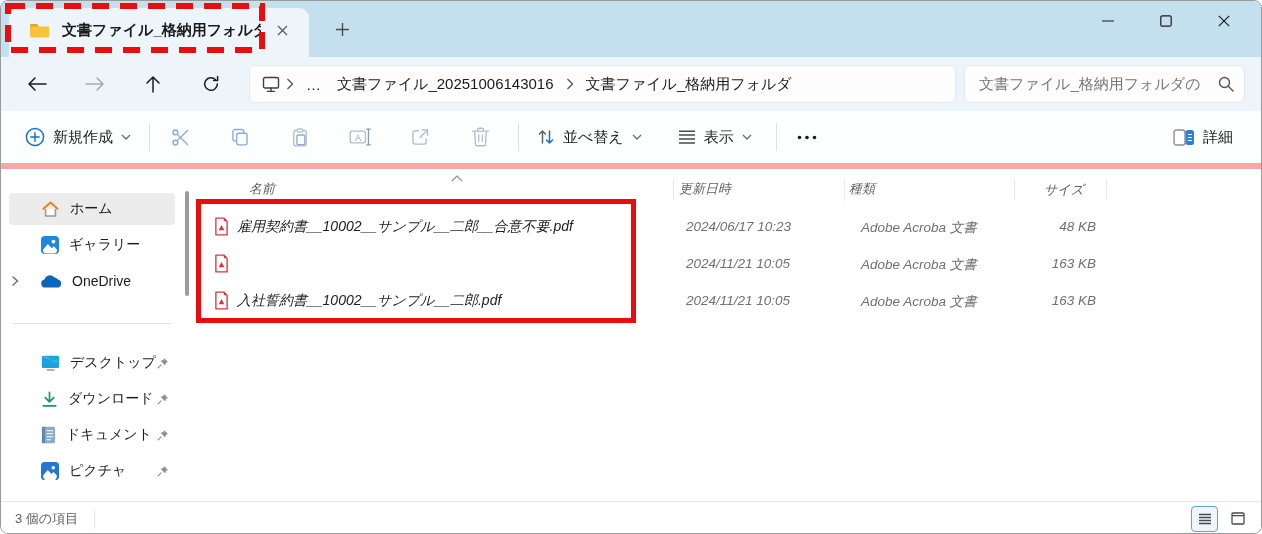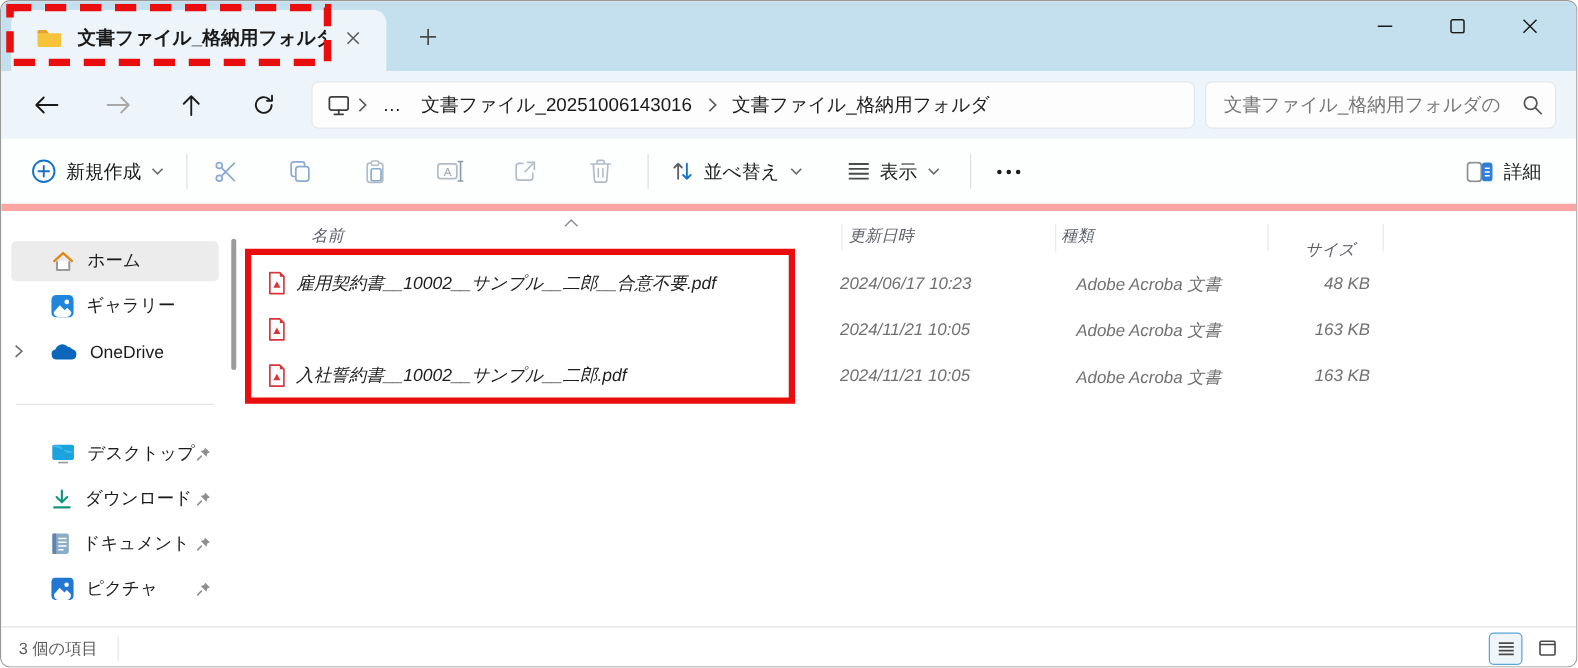--- a/index.html
+++ b/index.html
@@ -93,28 +93,28 @@
     position:absolute; right:4px; top:22px; width:4px; height:105px;
     background:#9b9b9b; border-radius:2px;
   }
 
   .filearea { position:relative; flex:1; height:100%;font-style:italic; }
   .list-header { position:absolute; left:0; top:4px; width:100%; height:30px;
     font-size:13px; color:#5c6066; }
   .col-name     { position:absolute; left:56px;  top:7px; }
   .col-modified { position:absolute; left:486px; top:7px; }
   .col-type     { position:absolute; left:656px; top:7px; }
-  .col-size     { position:absolute; left:851px; top:18px; }
+  .col-size     { position:absolute; left:851px; top:8px; }
   .sort-caret   { position:absolute; left:258px; top:-3px; }
   .col-sep { position:absolute; top:6px; width:1px; height:22px; background:#e7eaee; }
 
   .file-row { position:absolute; left:0; width:100%; height:37px; font-size:14px; cursor:default; }
   .file-cell-name { position:absolute; left:21px; top:8px; display:flex; align-items:center; gap:8px;
     color:#202020; white-space:nowrap; }
-  .file-cell-modified { position:absolute; left:479px; top:10px; color:#707070; font-size:13.5px; }
+  .file-cell-modified { position:absolute; left:493px; top:10px; color:#707070; font-size:13.5px; }
   .file-cell-type     { position:absolute; left:668px; top:10px; color:#707070; font-size:13.5px; }
   .file-cell-size     { position:absolute; left:763px; top:10px; width:140px; text-align:right;
     color:#707070; font-size:13.5px; }
 
   .red-box-annotation {
     position:absolute; left:195px; top:198px; width:440px; height:124px;
     border:5px solid #e90d0d; pointer-events:none; z-index:5;
   }
 
   

